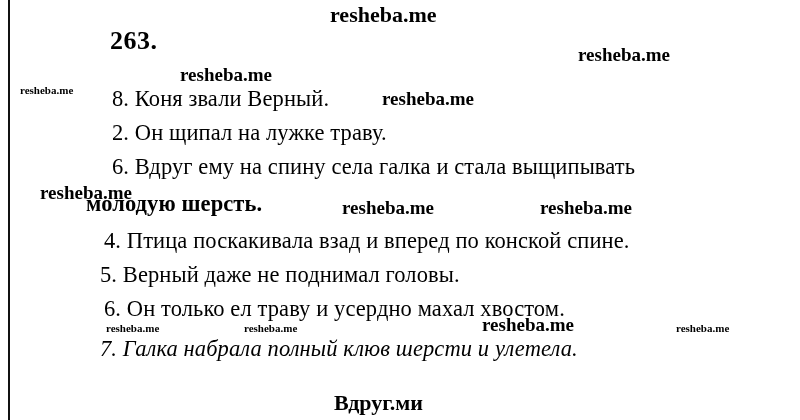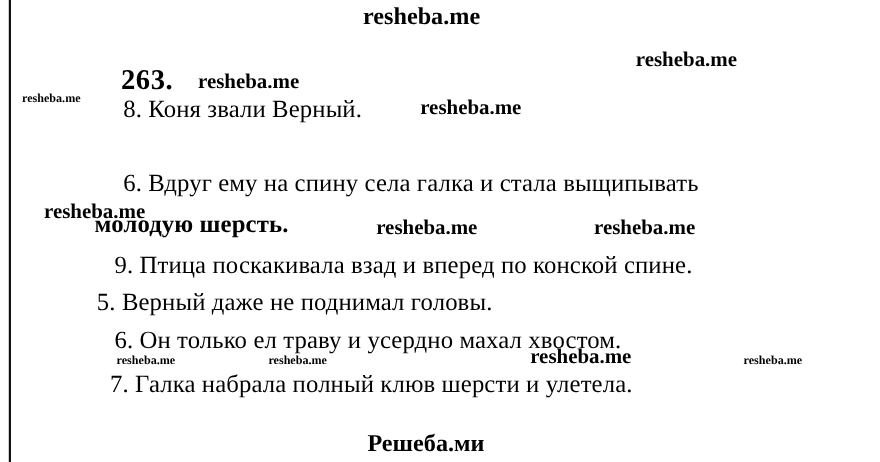--- a/index.html
+++ b/index.html
@@ -29,37 +29,36 @@
     height: 420px;
     background: #111111;
   }
   .ex-number {
     position: absolute;
     left: 110px;
     top: 26px;
     font-size: 26px;
     font-weight: bold;
     letter-spacing: 0.5px;
-    margin-top: 32px;
   }
   .line {
     position: absolute;
     font-size: 22.5px;
     line-height: 26px;
     white-space: nowrap;
     letter-spacing: 0.1px;
   }
   .l1 { left: 112px; top: 86px; }
   .l2 { left: 112px; top: 120px; }
   .l3 { left: 112px; top: 154px; }
   .l3b { left: 86px; top: 191px; font-weight: bold; }
   .l4 { left: 104px; top: 228px; }
-  .l5 { left: 88px; top: 262px; }
+  .l5 { left: 100px; top: 262px; }
   .l6 { left: 104px; top: 296px; }
-  .l7 { left: 100px; top: 336px; }
+  .l7 { left: 100px; top: 336px; font-style: italic; }
 
   
   .wm {
     position: absolute;
     font-family: "Liberation Serif", serif;
     font-weight: bold;
     color: #000000;
     white-space: nowrap;
   }
   .wm-top      { left: 330px; top: 2px;   font-size: 22px; }
@@ -86,33 +85,34 @@
   <div class="wm wm-top">resheba.me</div>
   <div class="wm wm-tr">resheba.me</div>
 
   <div class="ex-number">263.</div>
 
   <div class="wm wm-mid1">resheba.me</div>
   <div class="wm wm-small-l">resheba.me</div>
   <div class="wm wm-mid2">resheba.me</div>
 
   <div class="line l1">8. Коня звали Верный.</div>
+  <div class="line l2">2. Он щипал на лужке траву.</div>
   <div class="line l3">6. Вдруг ему на спину села галка и стала выщипывать</div>
 
   <div class="wm wm-left2">resheba.me</div>
   <div class="line l3b">молодую шерсть.</div>
   <div class="wm wm-mid3">resheba.me</div>
   <div class="wm wm-mid4">resheba.me</div>
 
-  <div class="line l4">9. Птица поскакивала взад и вперед по конской спине.</div>
+  <div class="line l4">4. Птица поскакивала взад и вперед по конской спине.</div>
   <div class="line l5">5. Верный даже не поднимал головы.</div>
   <div class="line l6">6. Он только ел траву и усердно махал хвостом.</div>
 
   <div class="wm wm-tiny1">resheba.me</div>
   <div class="wm wm-tiny2">resheba.me</div>
   <div class="wm wm-mid5">resheba.me</div>
   <div class="wm wm-tiny3">resheba.me</div>
 
   <div class="line l7">7. Галка набрала полный клюв шерсти и улетела.</div>
 
-  <div class="wm wm-bottom">Решеба.ми</div>
+  <div class="wm wm-bottom">Вдруг.ми</div>
 
 </div>
 
 </body></html>

